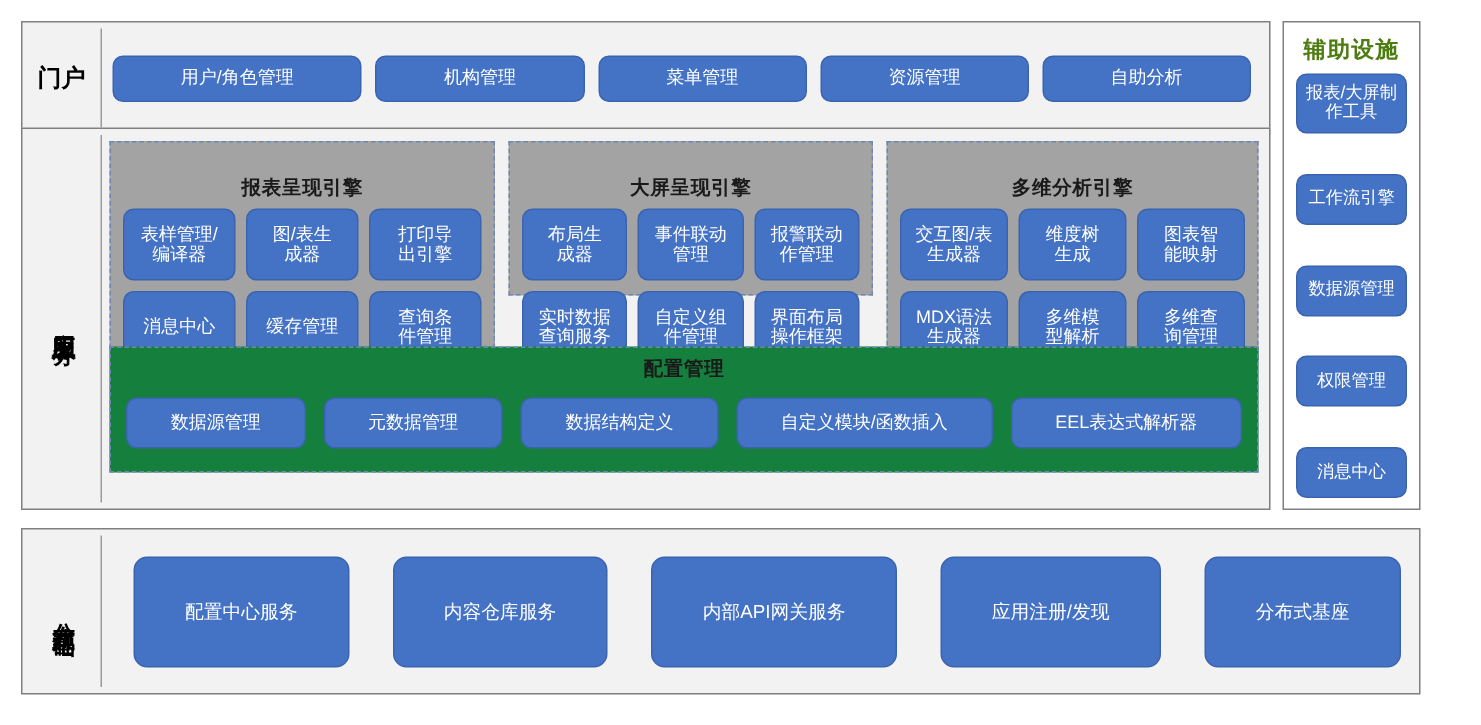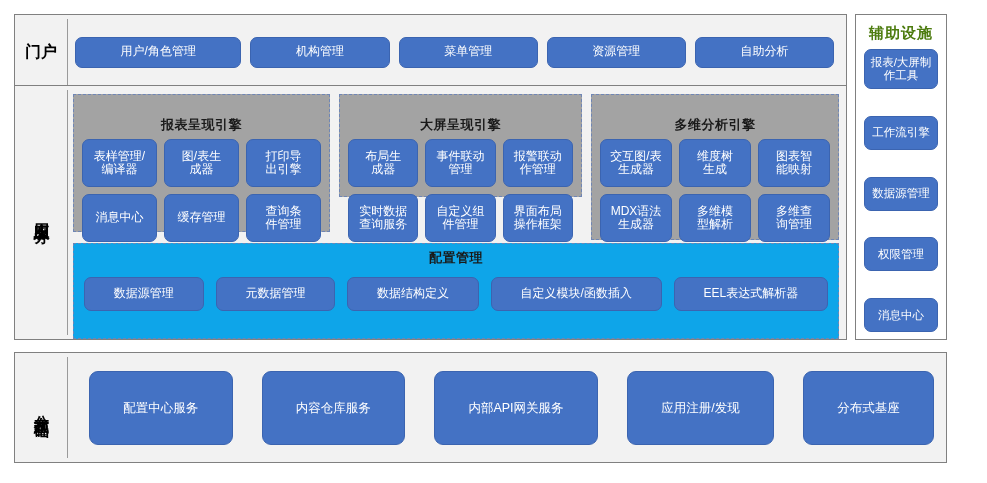--- a/index.html
+++ b/index.html
@@ -112,22 +112,22 @@
     gap: 7px 7px;
   }
   .engine-grid .node { height: 48px; }
 
   #grp-report { left: 0;   top: 0; width: 257px; height: 138px; }
   #grp-screen { left: 266px; top: 0; width: 243px; height: 103px; }
   #grp-olap   { left: 518px; top: 0; width: 248px; height: 146px; }
 
   #grp-config {
     position: absolute;
-    left: 0; top: 149px; width: 766px; height: 96px;
-    background: #0ea5e9;
+    left: 0; top: 137px; width: 766px; height: 84px;
+    background: #15803d;
     border: 1px dashed #6f86b5;
     box-sizing: border-box;
     padding: 4px 10px 8px 10px;
   }
   #config-items {
     display: flex;
     align-items: center;
     justify-content: space-between;
     gap: 12px;
     height: 44px;

